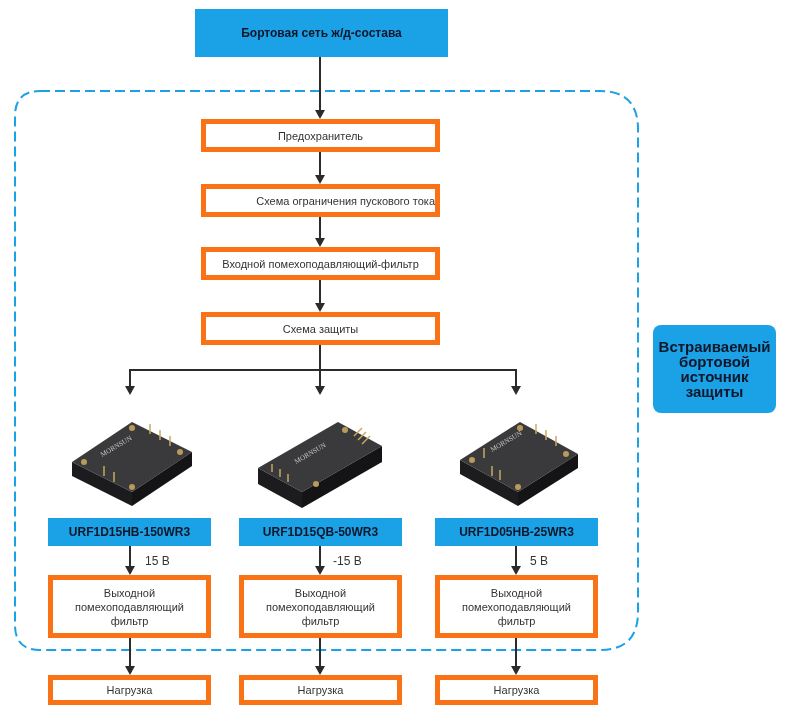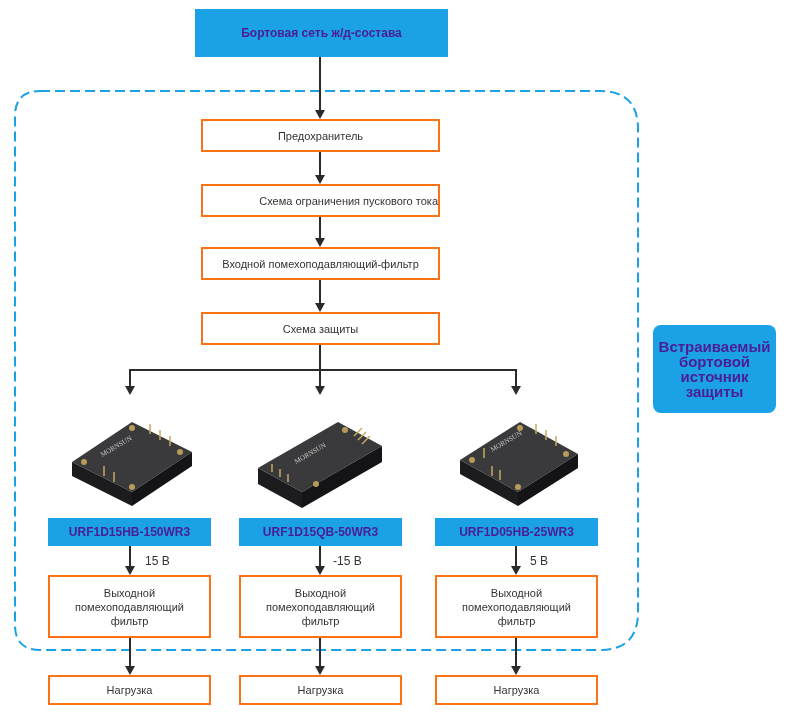--- a/index.html
+++ b/index.html
@@ -1,22 +1,22 @@
 <!DOCTYPE html>
 <html><head>
 <meta charset="utf-8">
 <style>
   html, body { margin: 0; padding: 0; background: #ffffff; }
   body { width: 790px; height: 714px; position: relative; overflow: hidden;
          font-family: "Liberation Sans", sans-serif; color: #333333; }
   .box { position: absolute; box-sizing: border-box; background: #ffffff;
-         border: 2px solid #f97316; display: flex; align-items: center;
+         border: 5px solid #f97316; display: flex; align-items: center;
          justify-content: center; text-align: center; font-size: 11px; line-height: 14px; color: #333; }
   .blue { position: absolute; box-sizing: border-box; background: #1ba1e6;
-          color: #4c1d95; font-weight: bold; display: flex; align-items: center;
+          color: #0f172a; font-weight: bold; display: flex; align-items: center;
           justify-content: center; text-align: center; }
   .model { border-radius: 0; font-size: 12px; }
   .label { position: absolute; font-size: 12px; color: #333; }
   svg.lines { position: absolute; left: 0; top: 0; }
   .module { position: absolute; }
 </style>
 </head>
 <body>
 
 <svg class="lines" width="790" height="714">

